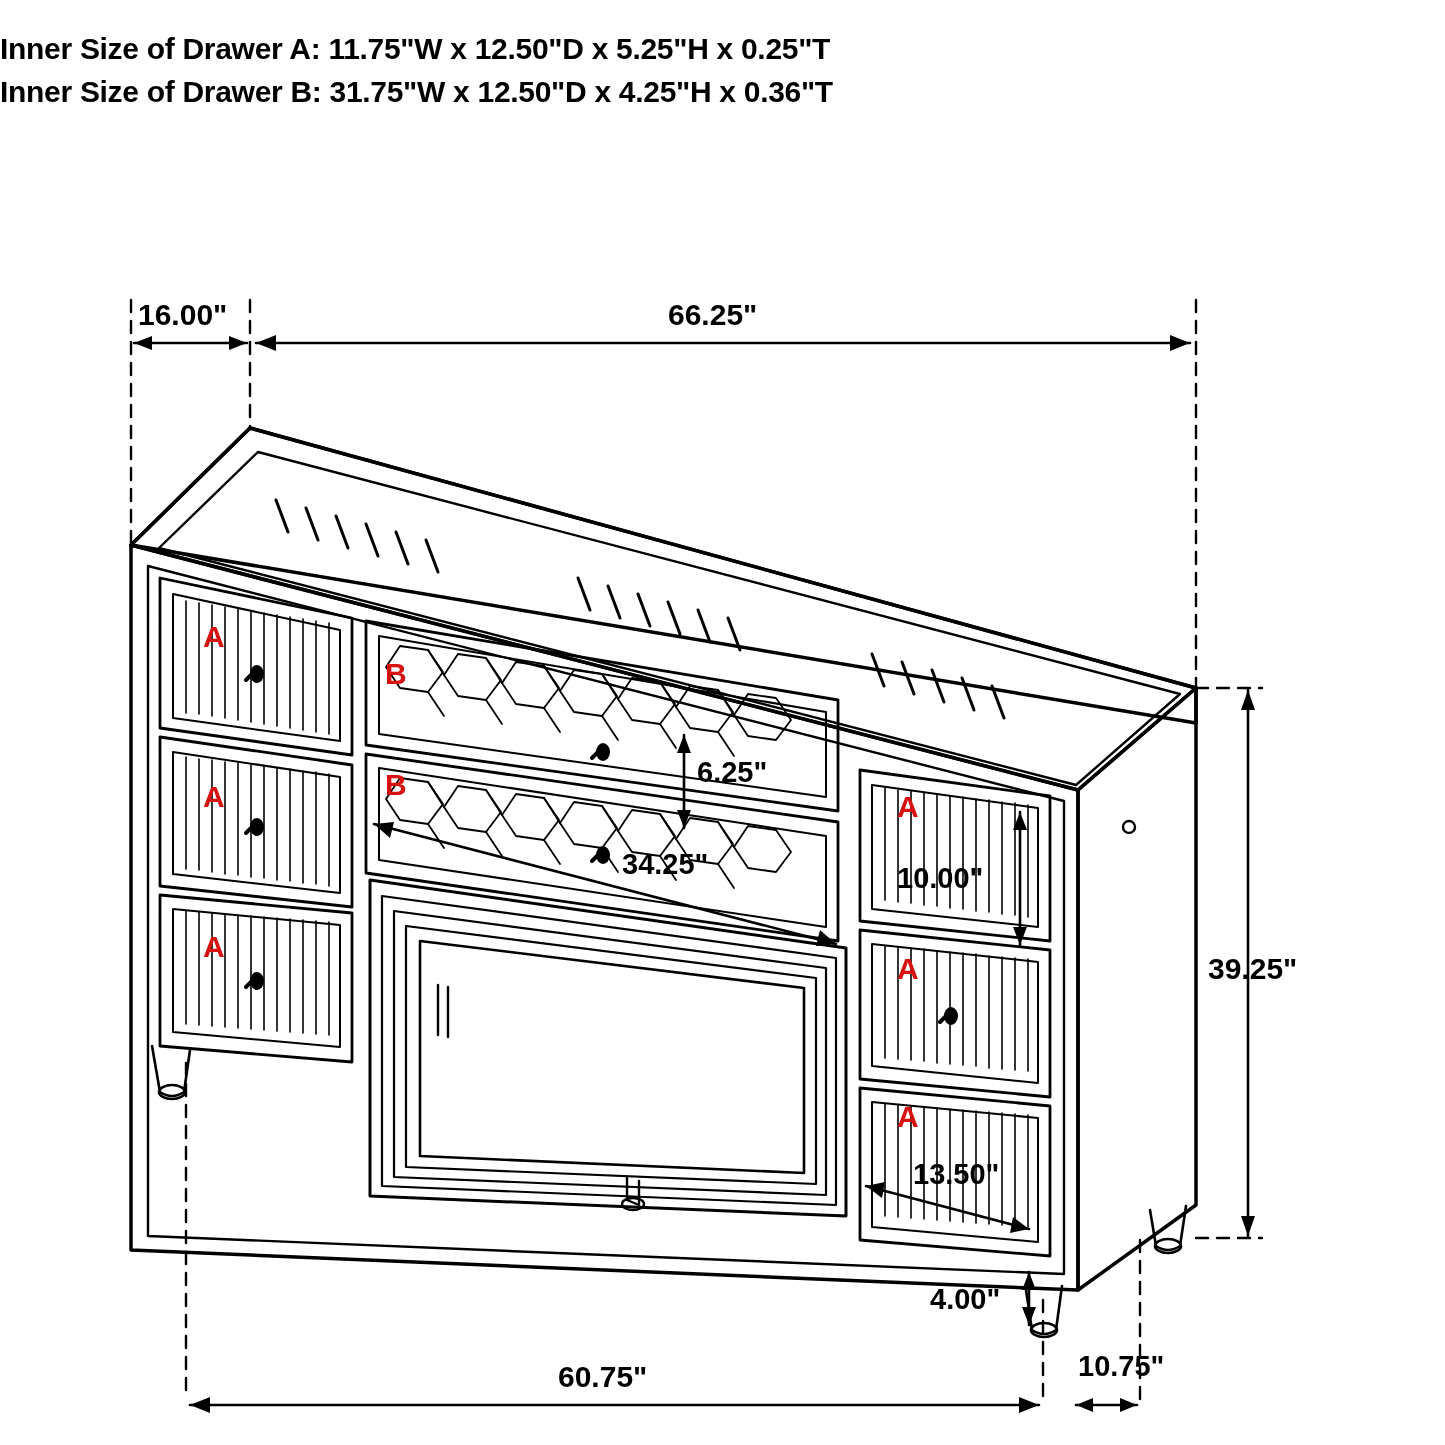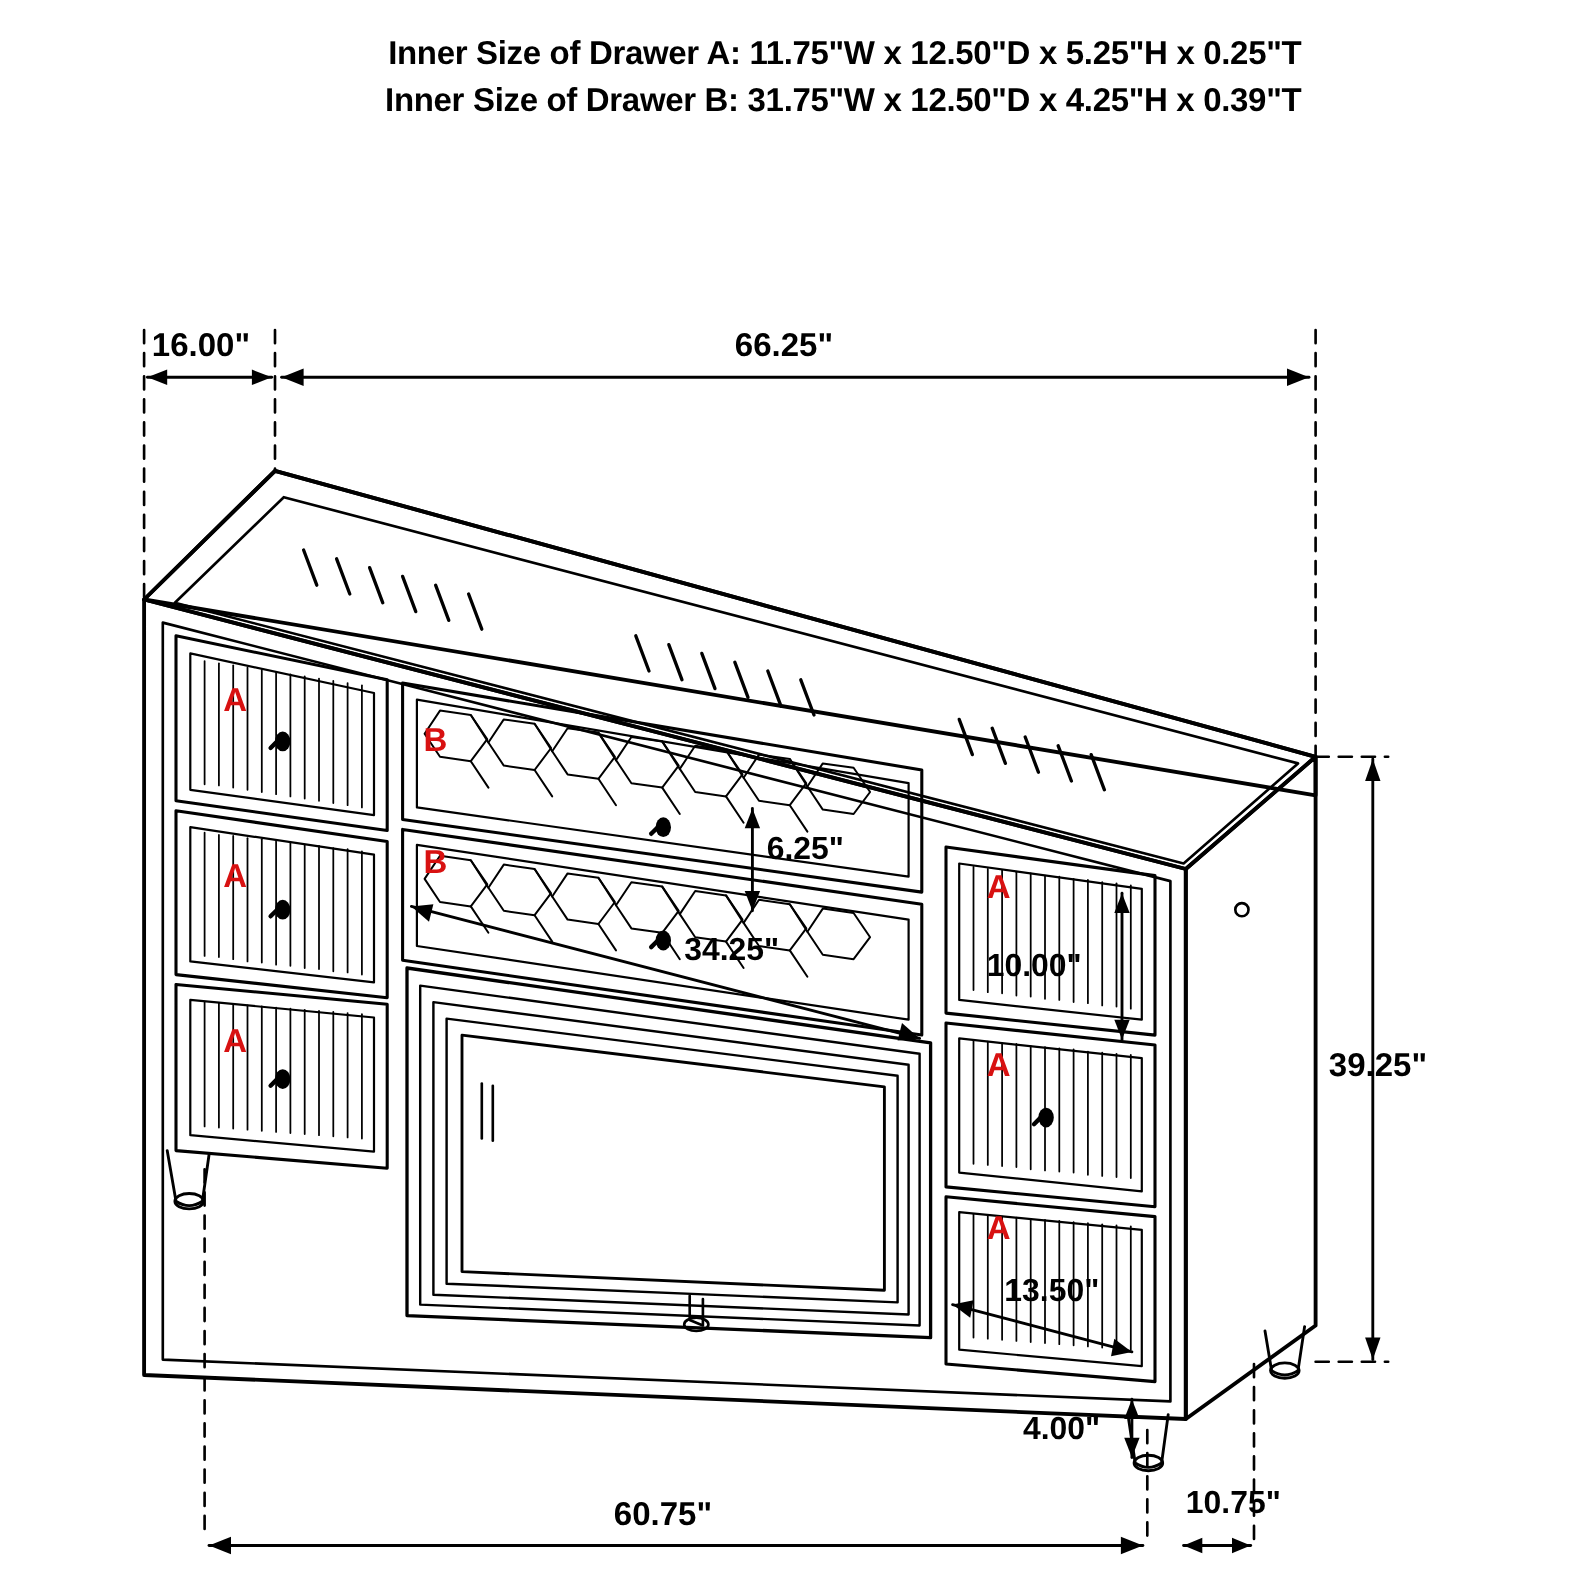--- a/index.html
+++ b/index.html
@@ -12,21 +12,21 @@
     width: 1445px;
     height: 1445px;
     background: #ffffff;
     font-family: "Liberation Sans", sans-serif;
     overflow: hidden;
   }
   .hdr {
     position: absolute;
     left: 0;
     width: 1183px;
-    text-align: right;
+    text-align: left;
     font-weight: bold;
     font-size: 30px;
     color: #000;
     letter-spacing: -0.3px;
     white-space: nowrap;
   }
   #hdr1 { top: 32px; }
   #hdr2 { top: 75px; }
 
   svg.layer {
@@ -48,21 +48,21 @@
     font-size: 30px;
     white-space: nowrap;
   }
 </style>
 </head>
 <body>
 
 <div id="page">
 
   <div class="hdr" id="hdr1">Inner Size of Drawer A: 11.75"W x 12.50"D x 5.25"H x 0.25"T</div>
-  <div class="hdr" id="hdr2">Inner Size of Drawer B: 31.75"W x 12.50"D x 4.25"H x 0.39"T</div>
+  <div class="hdr" id="hdr2">Inner Size of Drawer B: 31.75"W x 12.50"D x 4.25"H x 0.36"T</div>
 
   <svg class="layer" width="1445" height="1445" viewBox="0 0 1445 1445">
     <g fill="none" stroke="#000" stroke-width="3" stroke-linejoin="round" stroke-linecap="round">
 
       <g stroke-dasharray="12,9" stroke-width="2.4">
         <line x1="131" y1="300" x2="131" y2="545"></line>
         <line x1="250" y1="300" x2="250" y2="428"></line>
         <line x1="1196" y1="300" x2="1196" y2="690"></line>
         <line x1="186" y1="1063" x2="186" y2="1395"></line>
         <line x1="1043" y1="1300" x2="1043" y2="1405"></line>

